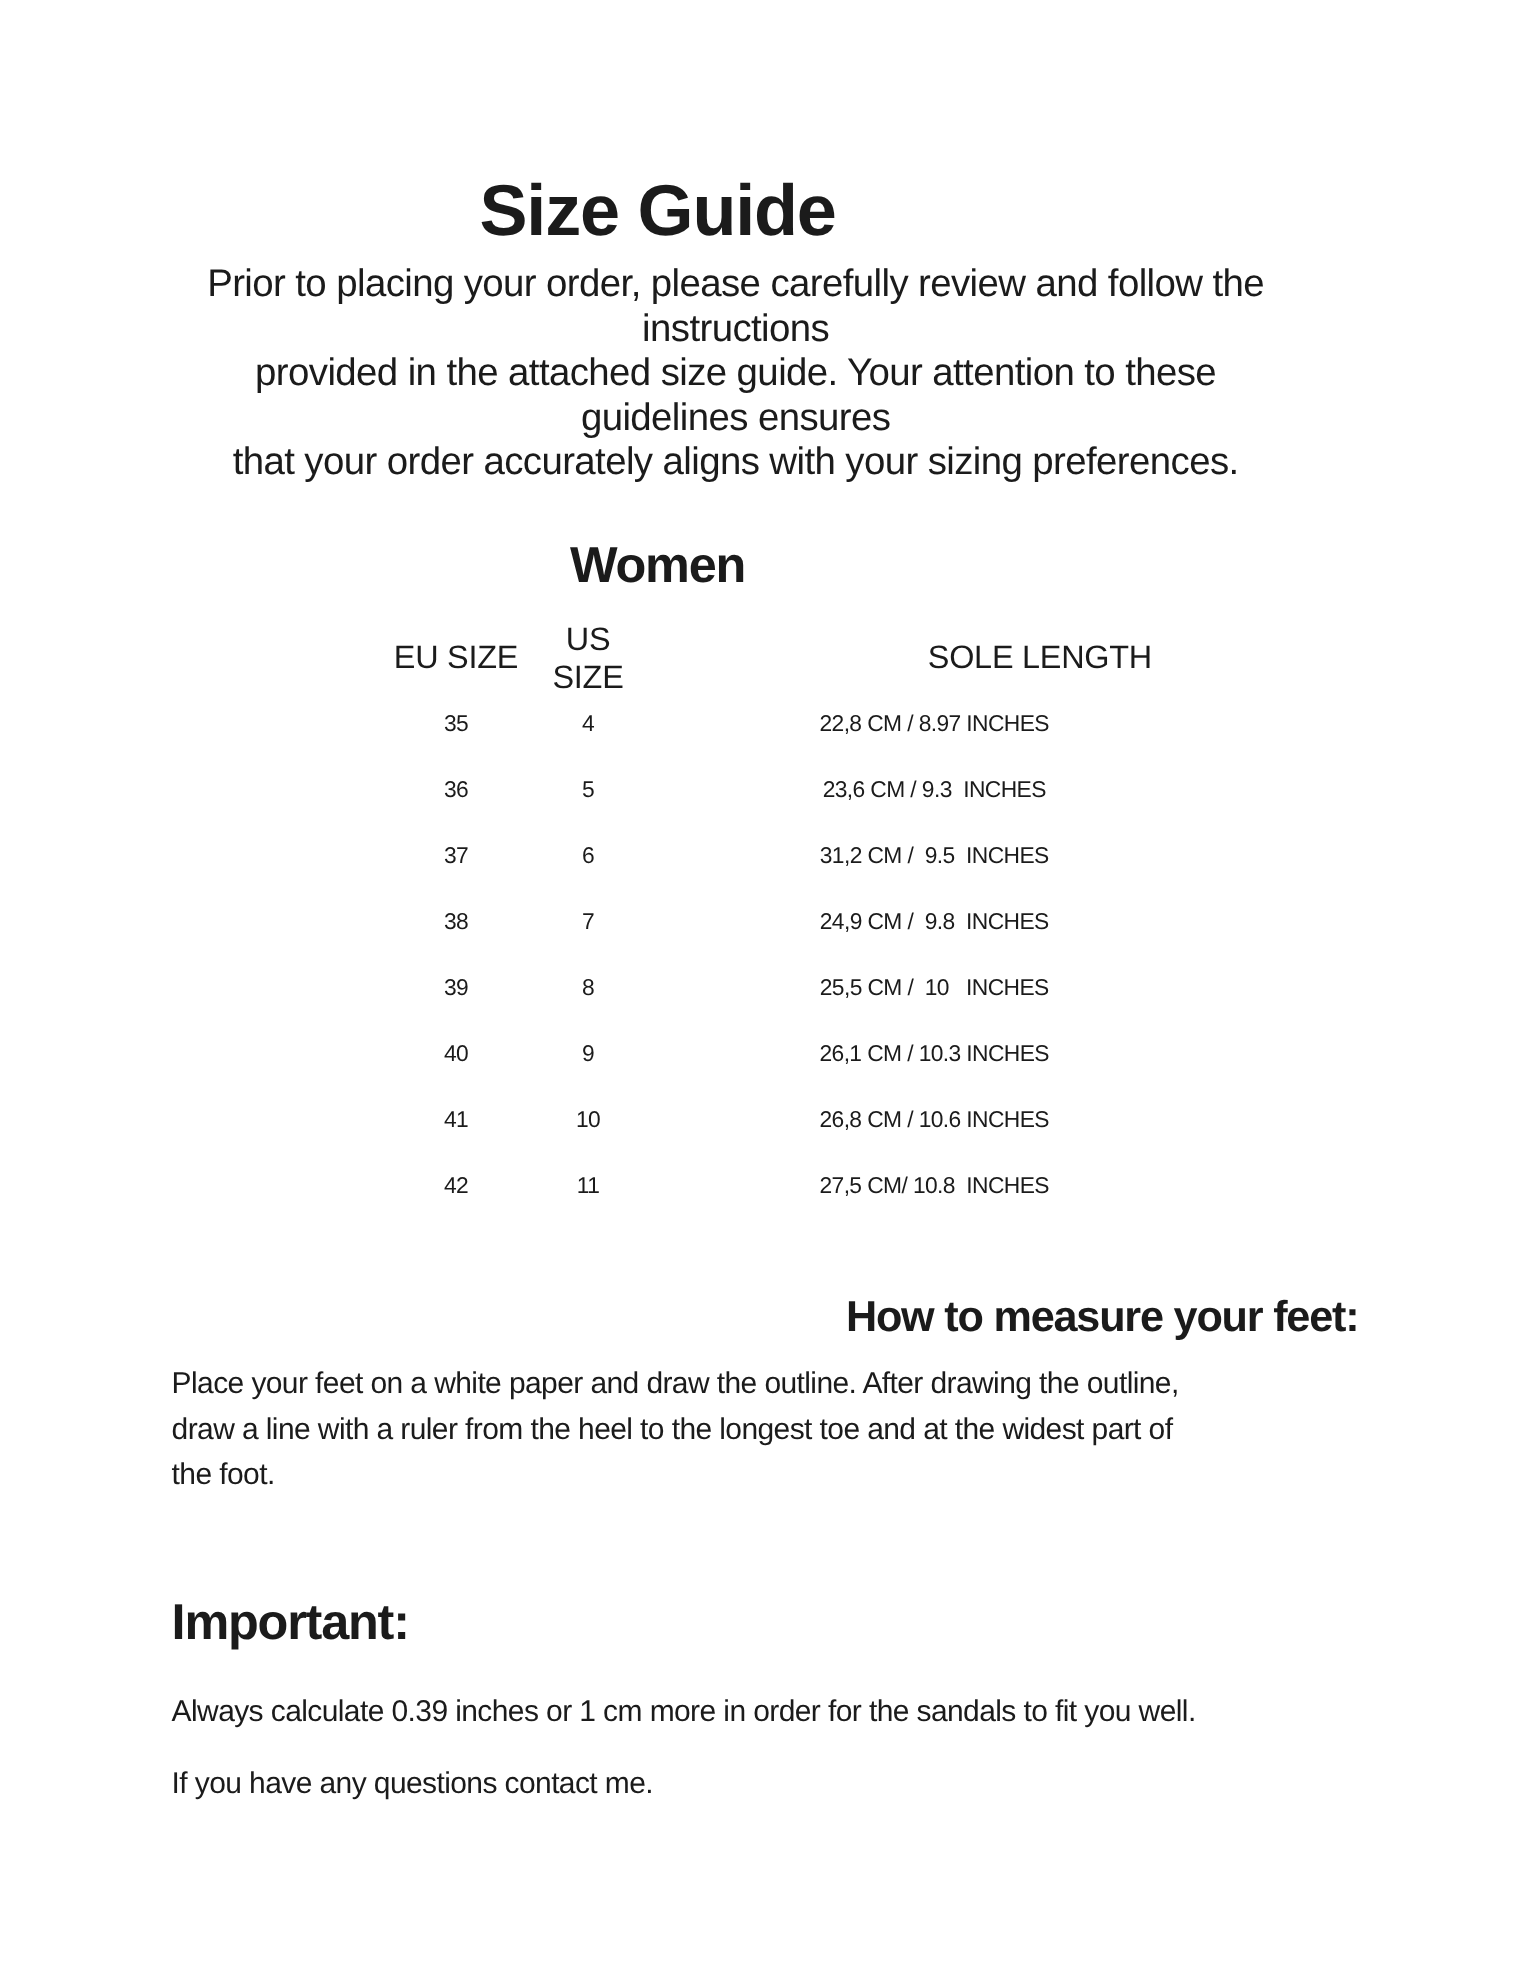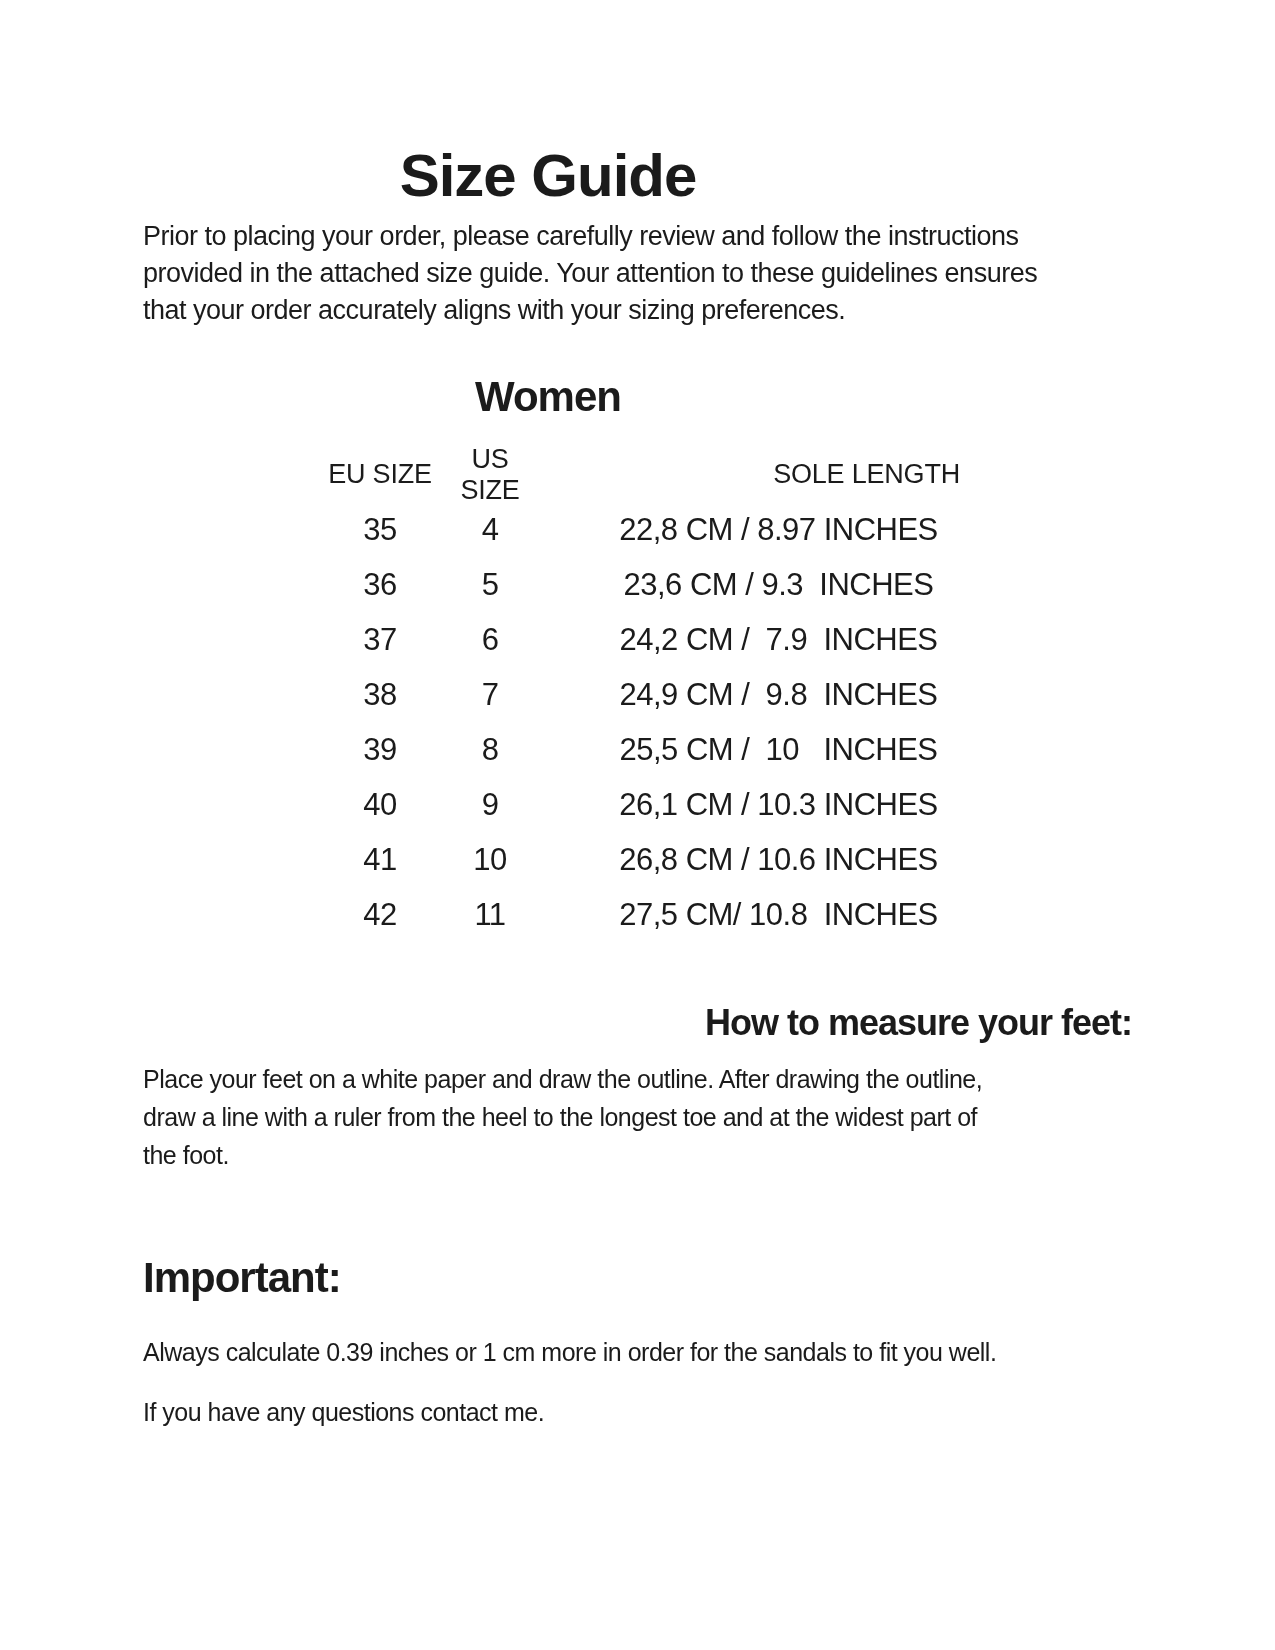--- a/index.html
+++ b/index.html
@@ -25,22 +25,22 @@
     width: 810px;
     text-align: center;
     font-size: 60px;
     line-height: 52px;
     font-weight: bold;
     letter-spacing: -1px;
   }
   .intro {
     margin: 16px 0 0 0;
     width: 940px;
-    text-align: left;
-    font-size: 27px;
+    text-align: center;
+    font-size: 32px;
     line-height: 37px;
     letter-spacing: -0.5px;
     white-space: pre-line;
   }
   .section-title-centered {
     margin: 43px 0 0 0;
     width: 810px;
     text-align: center;
     font-size: 42px;
     line-height: 50px;
@@ -48,21 +48,21 @@
     letter-spacing: -1px;
   }
   .size-table {
     margin: 25px 0 0 177px;
     display: grid;
     grid-template-columns: 120px 100px 420px;
     grid-auto-rows: 55px;
   }
   .size-table .cell {
     align-self: center;
-    font-size: 31px;
+    font-size: 19px;
     letter-spacing: -0.5px;
     text-align: center;
   }
   .size-table .head {
     font-size: 27px;
     letter-spacing: -0.2px;
   }
   .size-table .sole-head {
     text-align: right;
     padding-left: 70px;
@@ -125,21 +125,21 @@
     <div class="cell">35</div>
     <div class="cell">4</div>
     <div class="cell sole">22,8 CM / 8.97 INCHES</div>
 
     <div class="cell">36</div>
     <div class="cell">5</div>
     <div class="cell sole">23,6 CM / 9.3  INCHES</div>
 
     <div class="cell">37</div>
     <div class="cell">6</div>
-    <div class="cell sole">24,2 CM /  7.9  INCHES</div>
+    <div class="cell sole">31,2 CM /  9.5  INCHES</div>
 
     <div class="cell">38</div>
     <div class="cell">7</div>
     <div class="cell sole">24,9 CM /  9.8  INCHES</div>
 
     <div class="cell">39</div>
     <div class="cell">8</div>
     <div class="cell sole">25,5 CM /  10   INCHES</div>
 
     <div class="cell">40</div>

